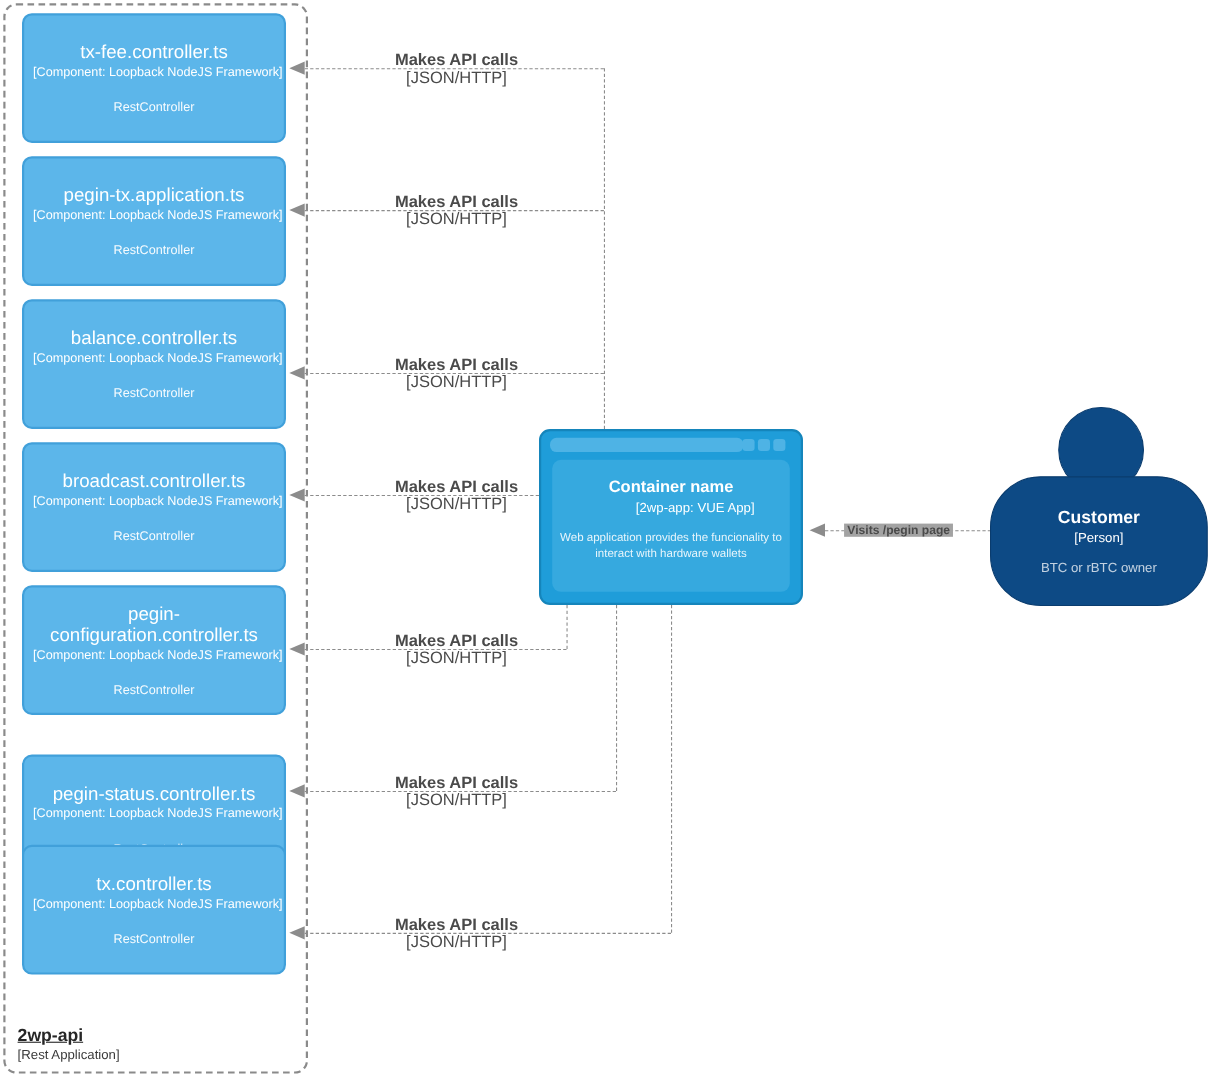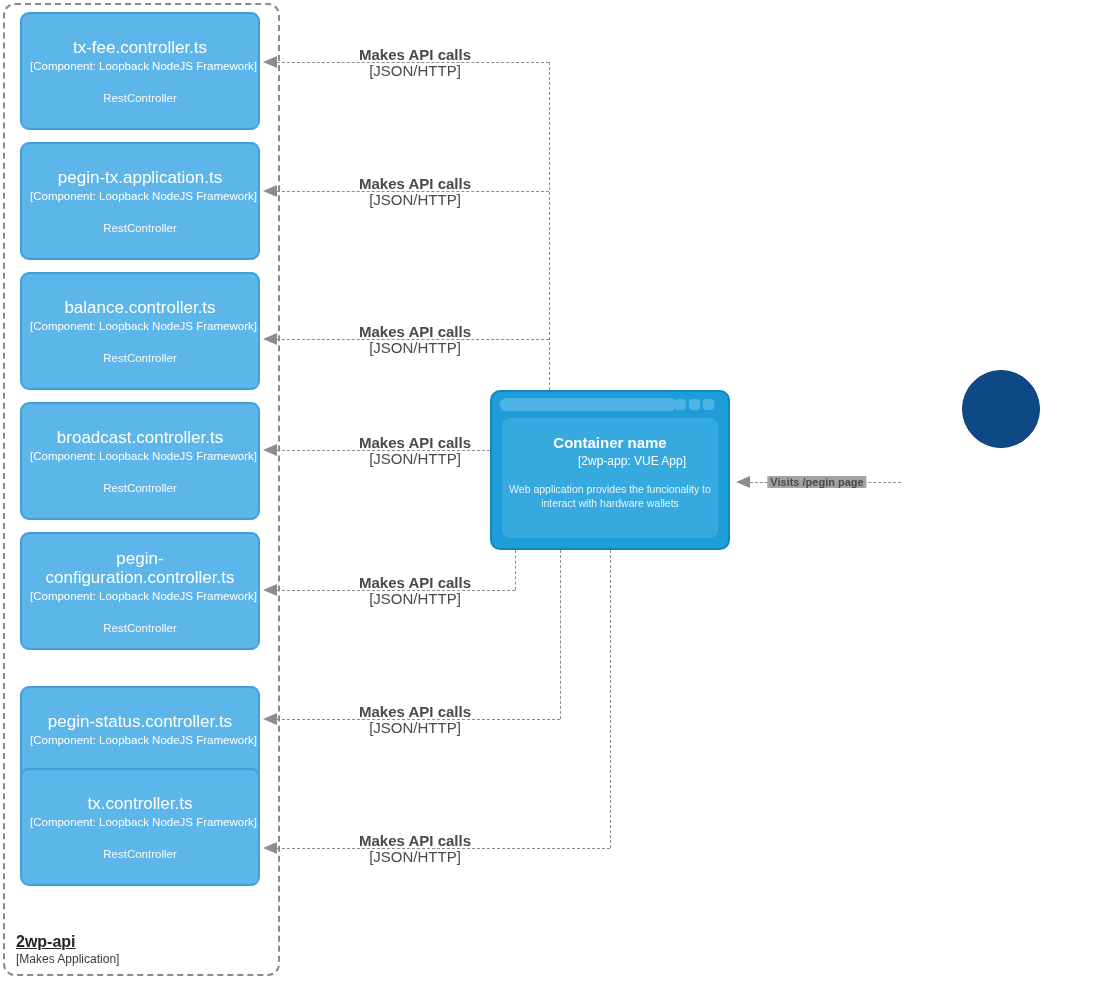--- a/index.html
+++ b/index.html
@@ -83,21 +83,21 @@
   }
 </style>
 </head>
 <body>
 
 <div id="canvas">
 
   <div class="boundary">
     <div class="boundary-label">
       <div class="bd-name">2wp-api</div>
-      <div class="bd-type">[Makes Application]</div>
+      <div class="bd-type">[Rest Application]</div>
     </div>
   </div>
 
   <div class="component" style="top:12px">
     <div class="c-title">tx-fee.controller.ts</div>
     <div class="c-meta">[Component: Loopback NodeJS Framework]</div>
     <div class="c-tech">RestController</div>
   </div>
   <div class="component" style="top:142px">
     <div class="c-title">pegin-tx.application.ts</div>
@@ -191,14 +191,19 @@
     <div class="bbtn b2"></div>
     <div class="bbtn b3"></div>
     <div class="browser-inner">
       <div class="b-title">Container name</div>
       <div class="b-meta">[2wp-app: VUE App]</div>
       <div class="b-desc">Web application provides the funcionality to interact with hardware wallets</div>
     </div>
   </div>
 
   <div class="person-head"></div>
+  <div class="person-body">
+    <div class="p-title">Customer</div>
+    <div class="p-meta">[Person]</div>
+    <div class="p-desc">BTC or rBTC owner</div>
+  </div>
 
 </div>
 
 </body></html>

